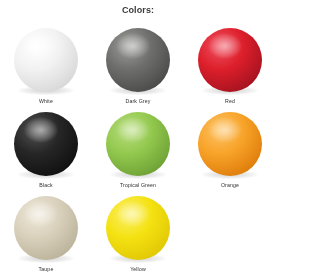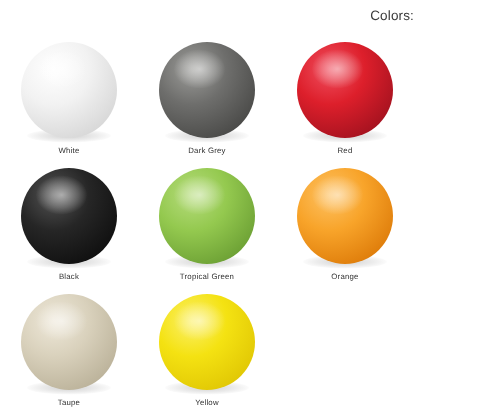--- a/index.html
+++ b/index.html
@@ -21,23 +21,23 @@
     height: 276px;
     background: #ffffff;
   }
 
   
   .title {
     position: absolute;
     top: 4px;
     left: 0;
     width: 276px;
-    text-align: right;
+    text-align: center;
     font-size: 9px;
-    font-weight: 400;
+    font-weight: 700;
     letter-spacing: 0.1px;
     color: #3b3b3b;
     line-height: 12px;
   }
 
   
   .grid {
     position: absolute;
     top: 24px;
     left: 0;

